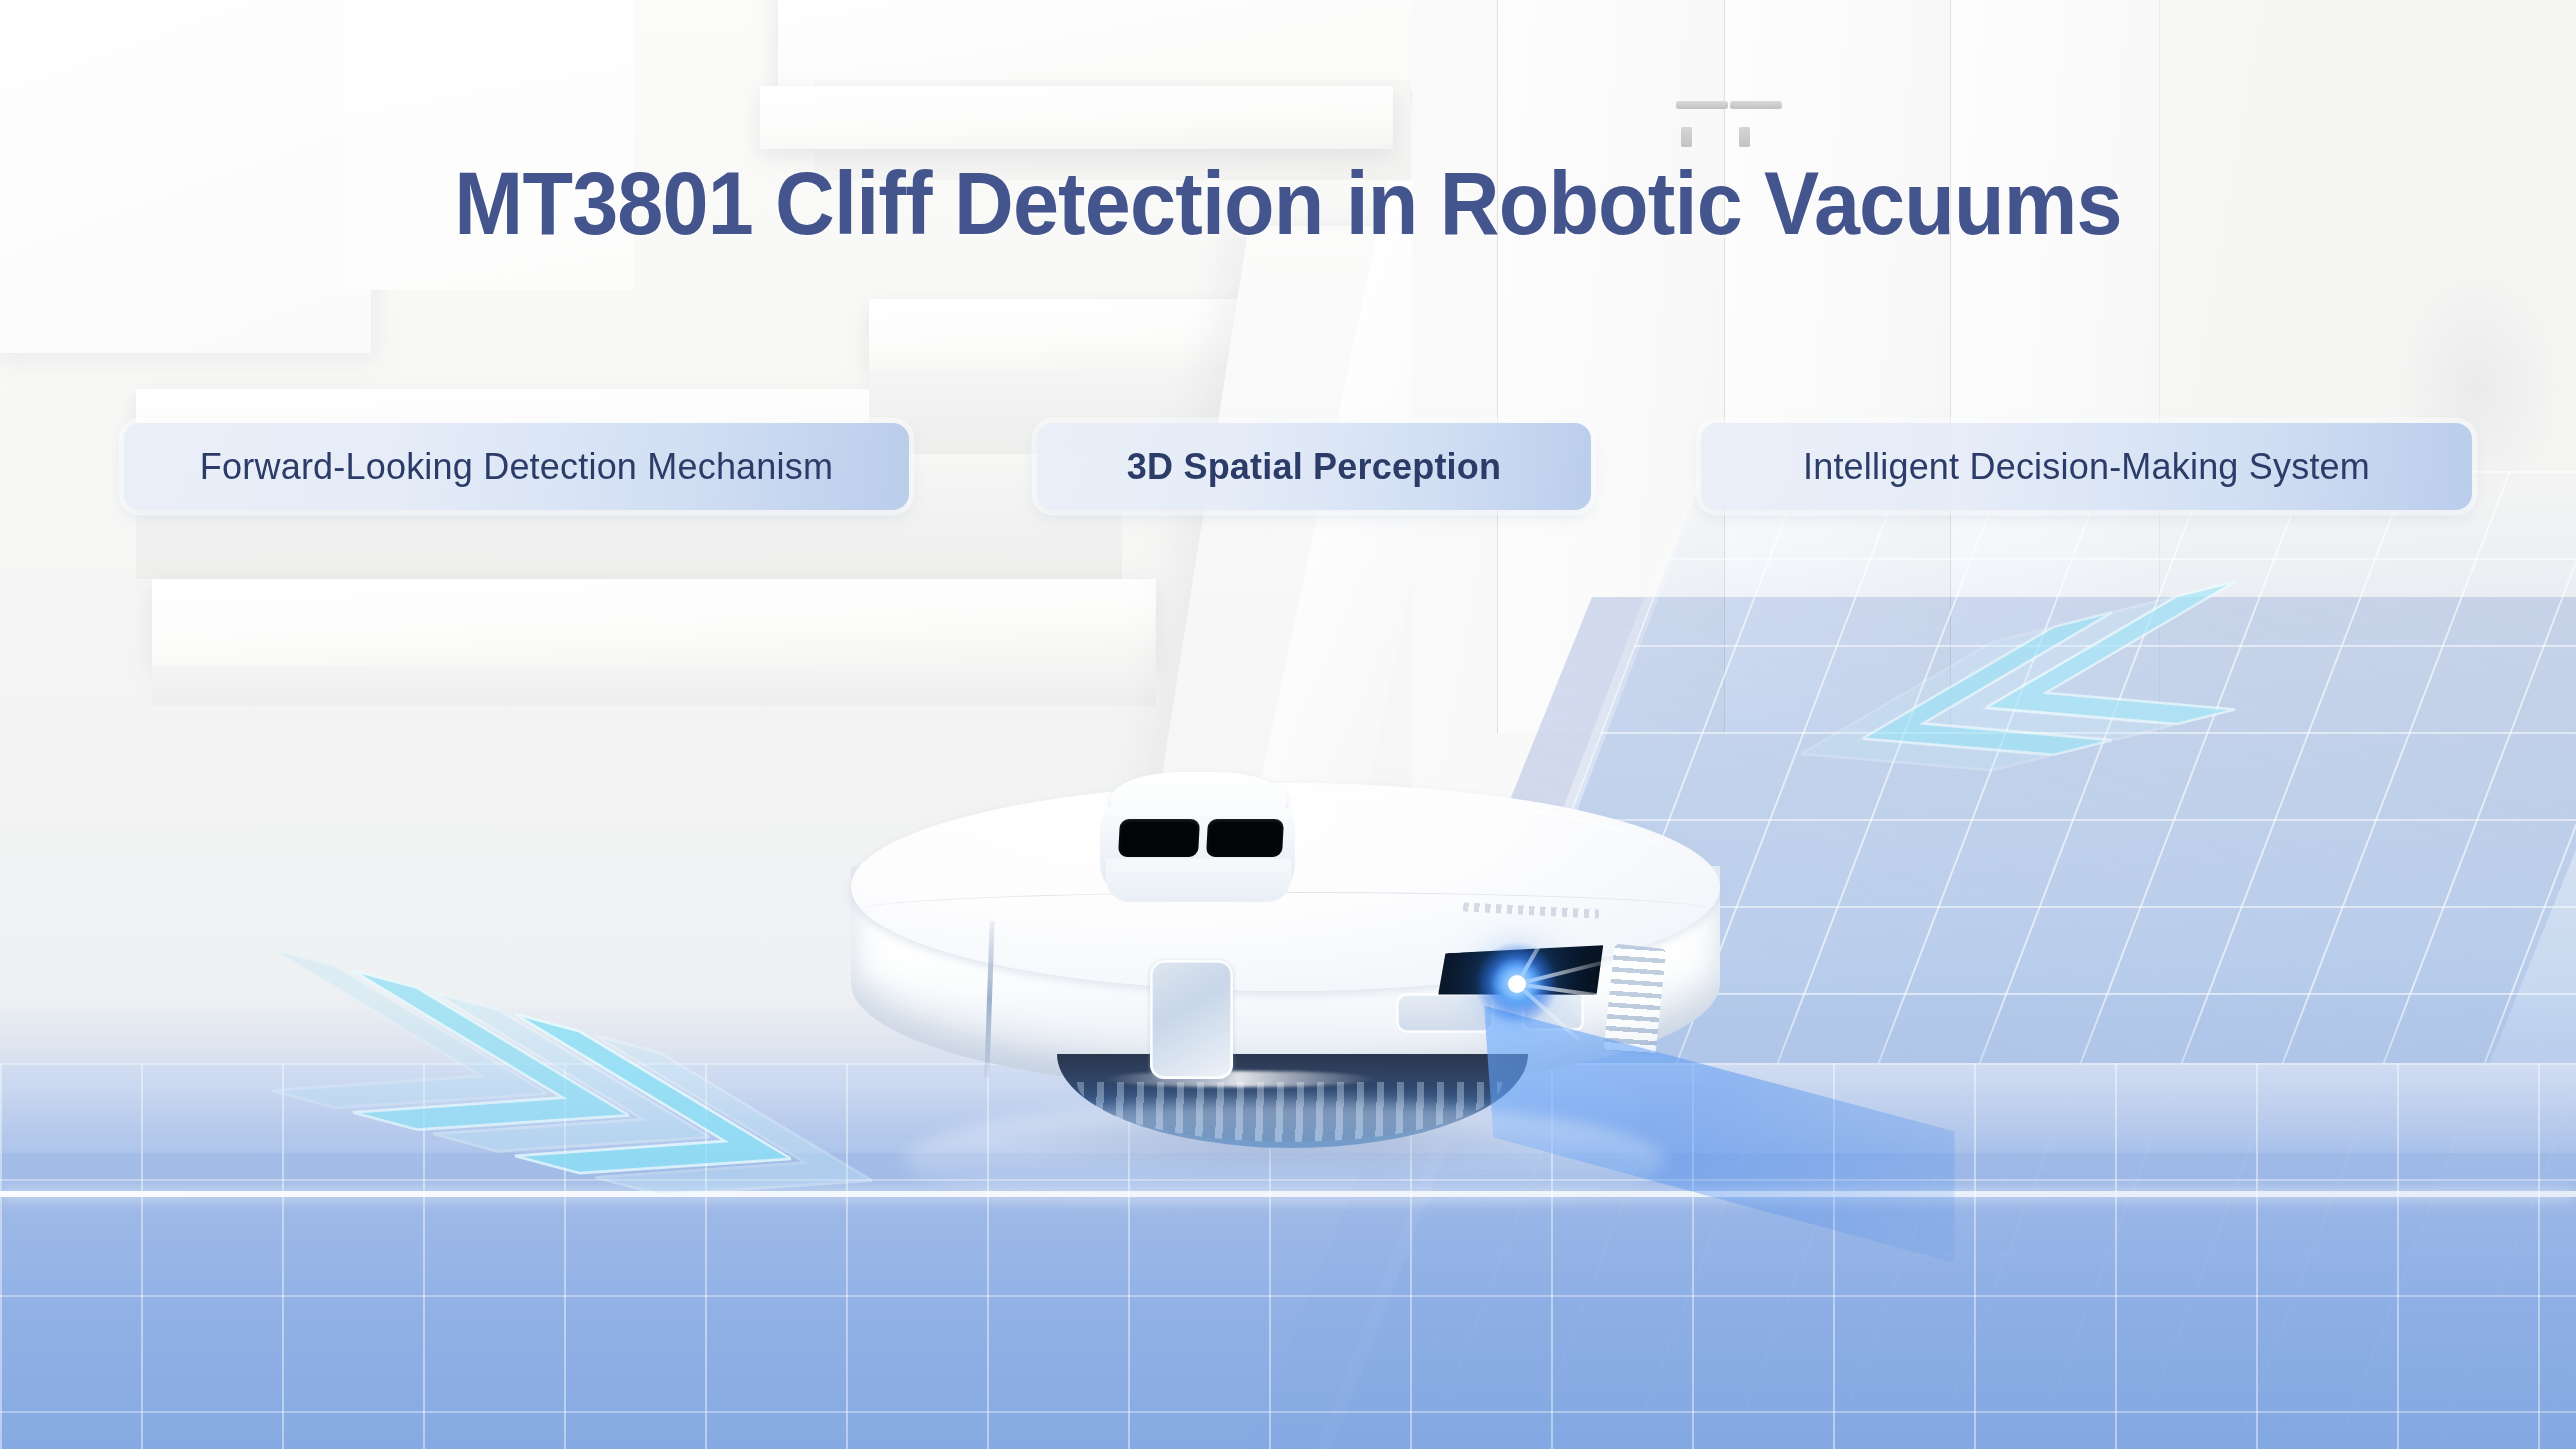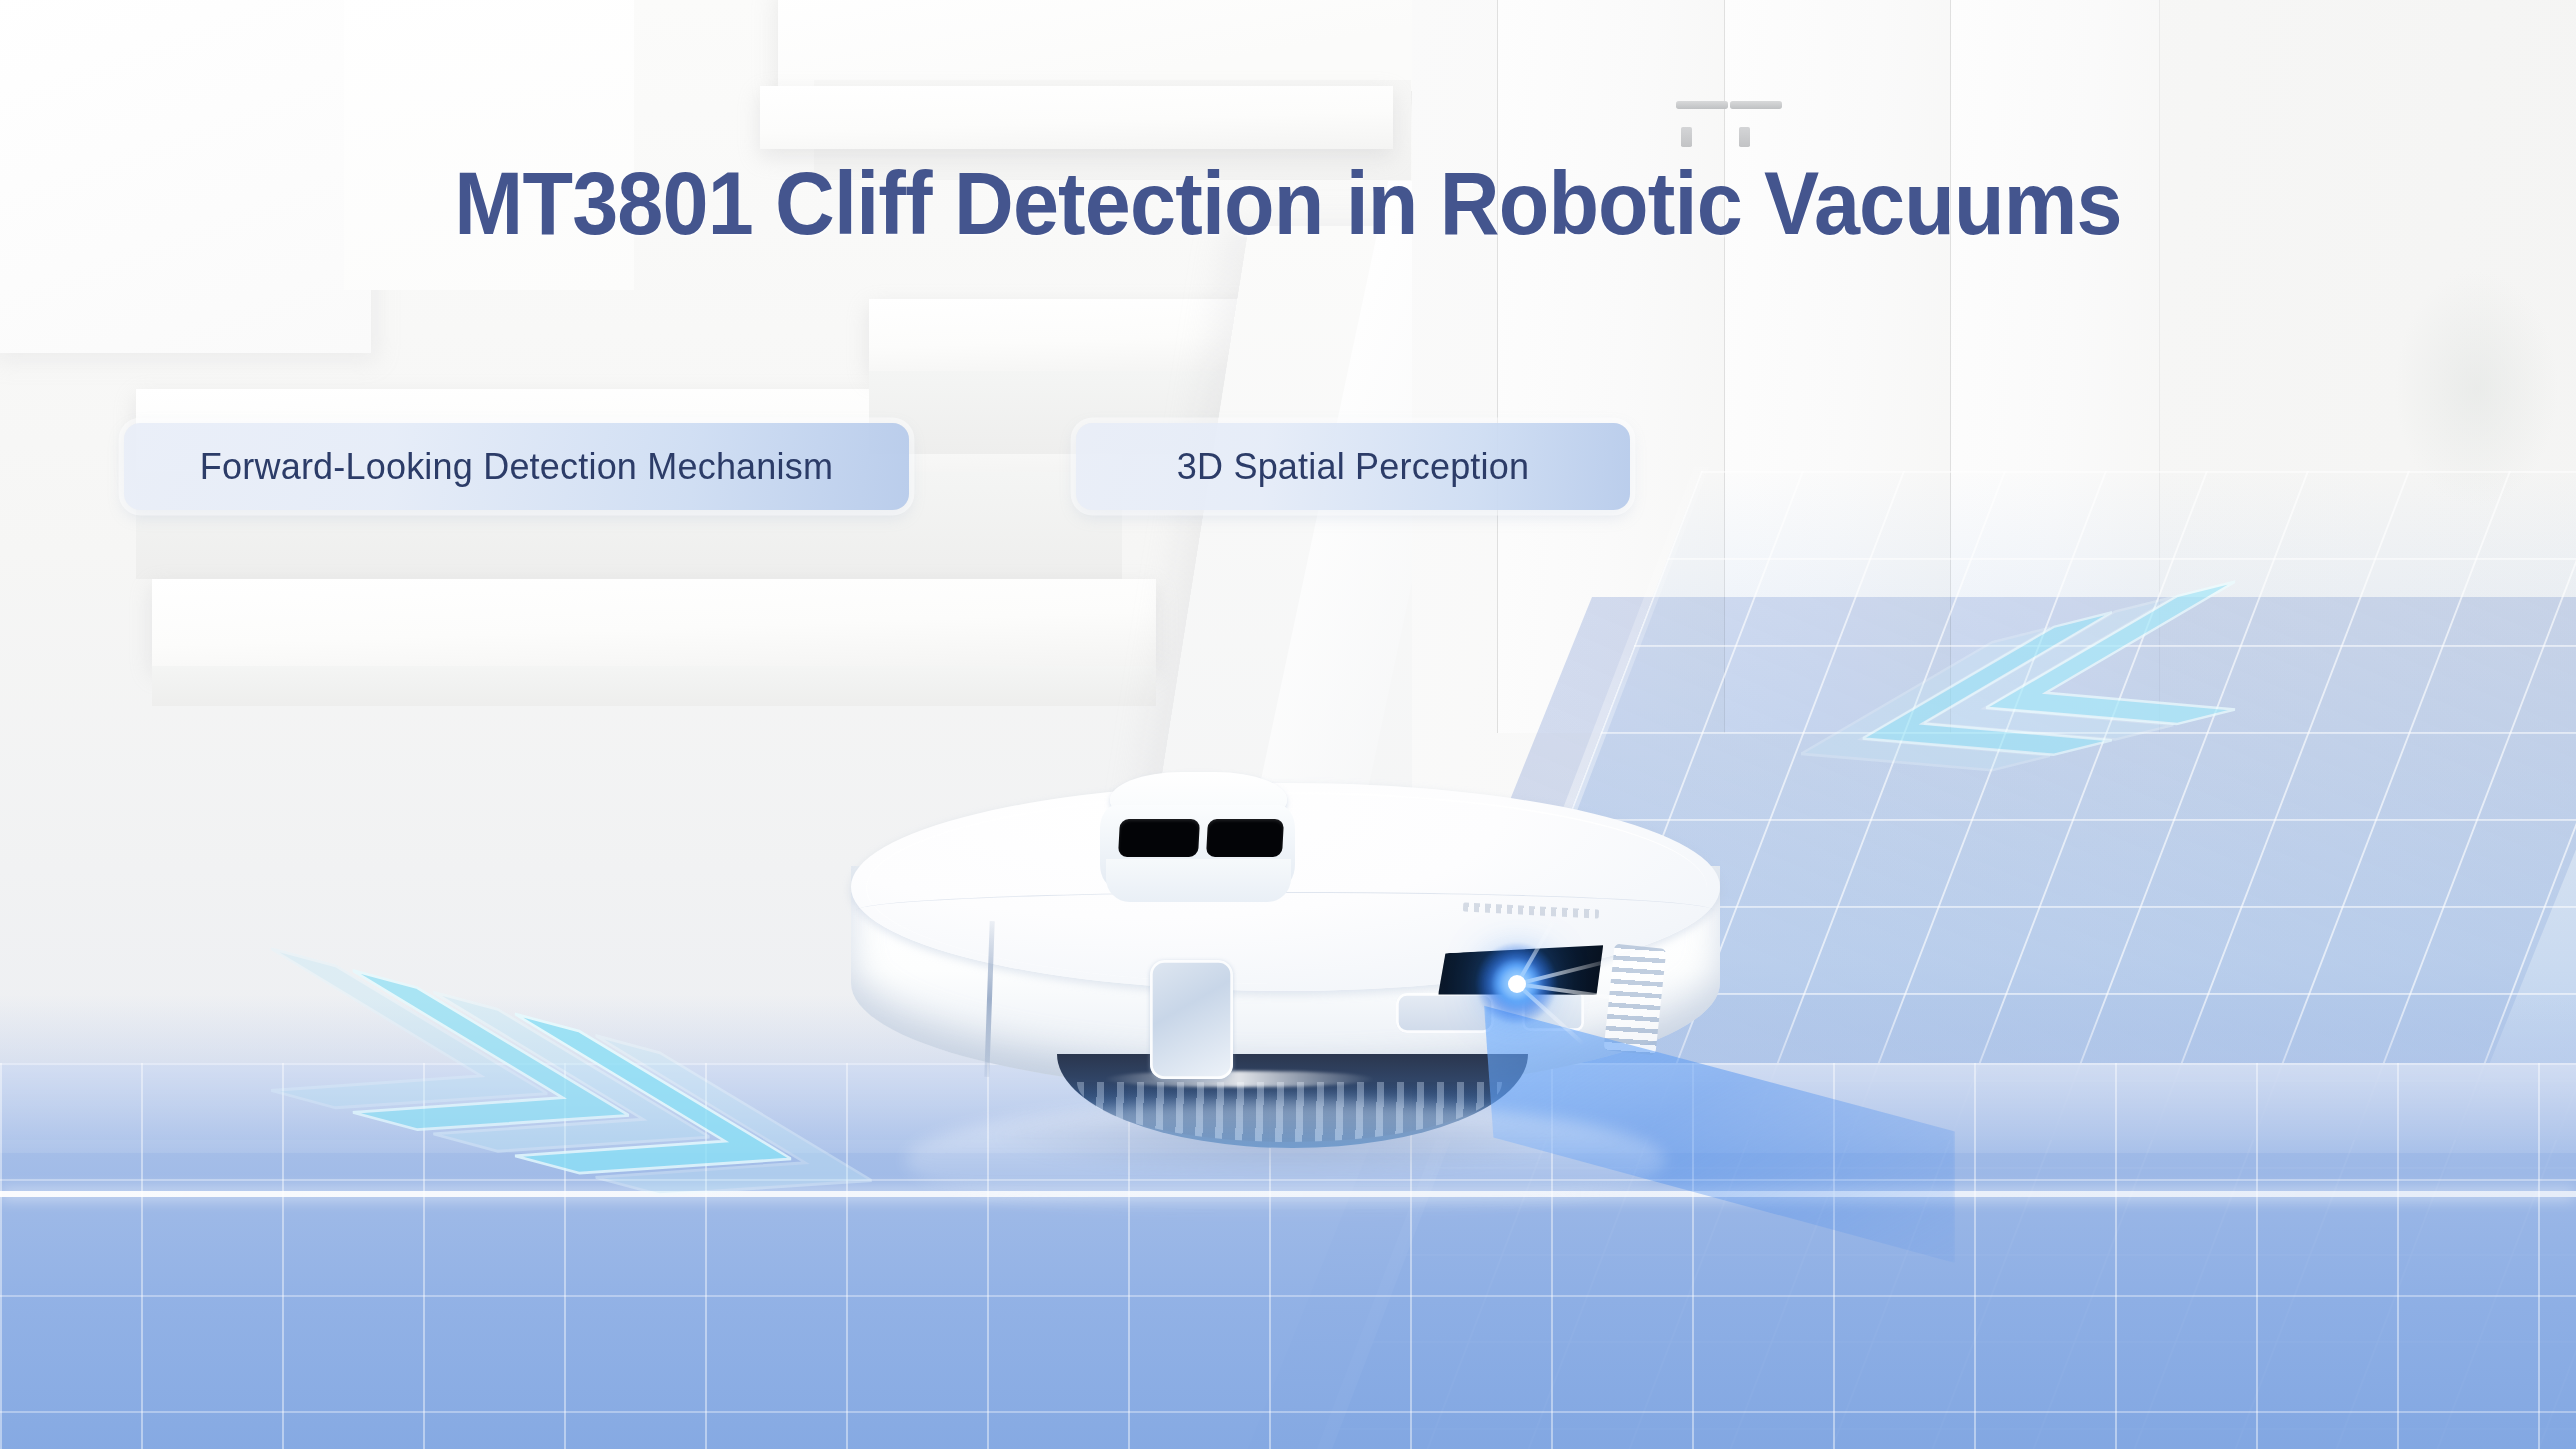--- a/index.html
+++ b/index.html
@@ -353,21 +353,21 @@
         rgba(183,203,235,.95) 100%);
     box-shadow:0 0 0 5.4px rgba(255,255,255,.48),0 5.4px 16.3px rgba(150,170,205,.25);
     display:flex;align-items:center;justify-content:center;
     color:#2c3c68;
     font-size:36px;
     letter-spacing:0.2px;
     font-family:"Liberation Sans",sans-serif;
     white-space:nowrap;
   }
   .chip.c1{left:124px;width:785px;}
-  .chip.c2{left:1076px;width:554px;}
+  .chip.c2{left:1037px;width:554px;font-weight:bold;}
   .chip.c3{left:1701px;width:771px;}
 </style>
 </head>
 <body>
 
 <div class="stage">
 
   <div class="bg">
     <div class="bg-base"></div>
 
@@ -497,16 +497,17 @@
     <div class="rb-laser-ray r4"></div>
     <div class="rb-laser-core"></div>
     <div class="rb-reflect"></div>
   </div>
 
   <div class="title">MT3801 Cliff Detection in Robotic Vacuums</div>
 
   <div class="chips">
     <div class="chip c1">Forward-Looking Detection Mechanism</div>
     <div class="chip c2">3D Spatial Perception</div>
+    <div class="chip c3">Intelligent Decision-Making System</div>
   </div>
 
 </div>
 
 
 </body></html>

